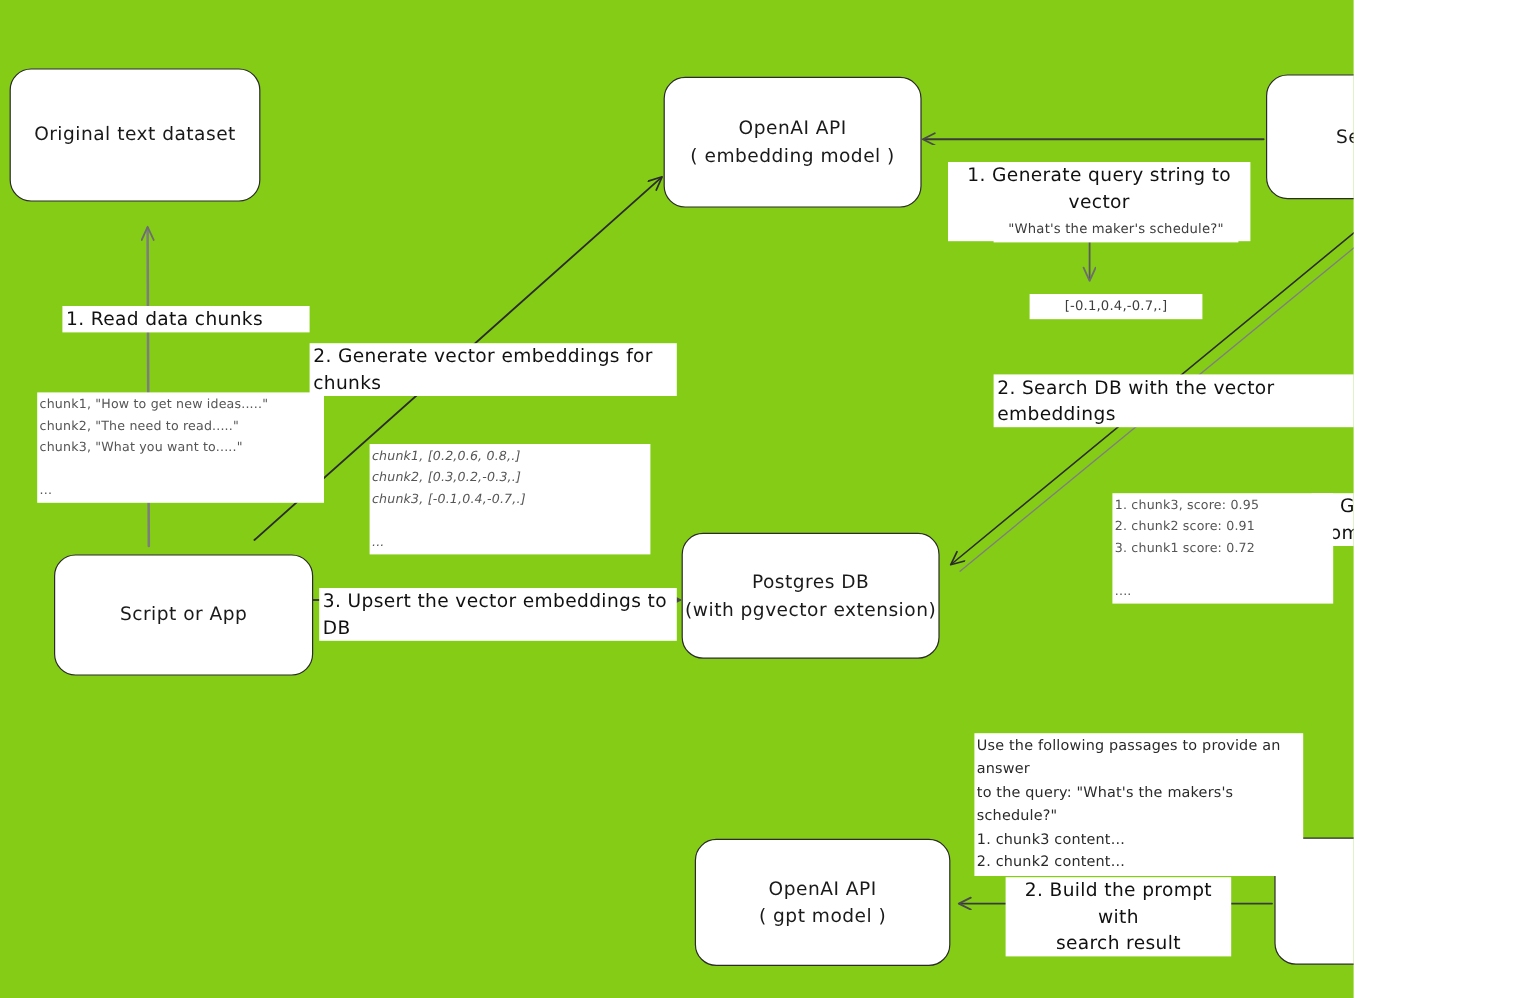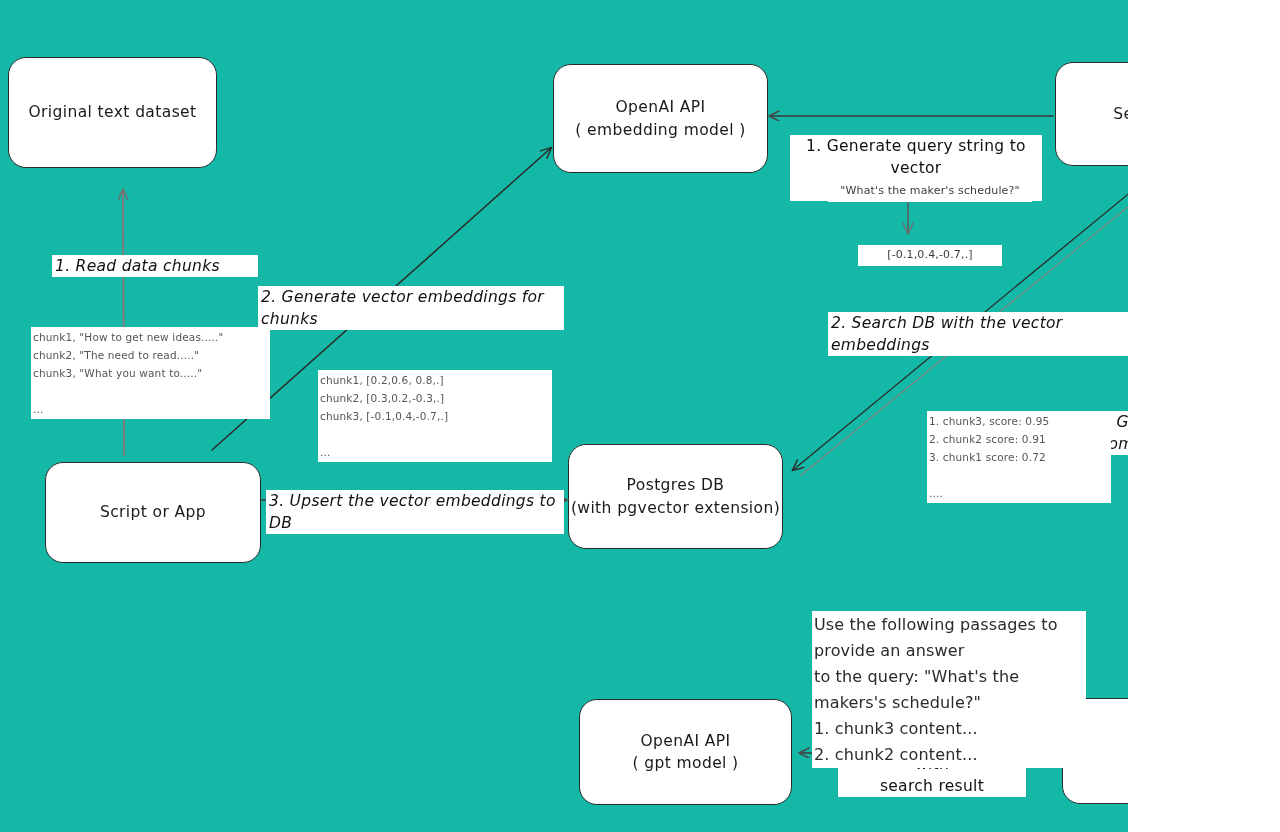--- a/index.html
+++ b/index.html
@@ -5,21 +5,21 @@
 <style>
   html, body {
     margin: 0;
     padding: 0;
     background: #ffffff;
   }
   #canvas {
     position: relative;
     width: 1128px;
     height: 832px;
-    background: #14b8a6;
+    background: #84cc16;
     overflow: hidden;
     font-family: "DejaVu Sans", sans-serif;
   }
   #wires {
     position: absolute;
     left: 0;
     top: 0;
     width: 1280px;
     height: 832px;
     pointer-events: none;
@@ -51,41 +51,40 @@
     line-height: 1.42;
     letter-spacing: 0.3px;
     text-align: center;
     white-space: pre-line;
     background: #ffffff;
     z-index: 4;
     padding: 0 3px;
   }
   .edge-label.left {
     text-align: left;
-    font-style: italic;
   }
   .note {
     position: absolute;
     color: #555555;
     font-size: 10.5px;
     line-height: 1.72;
     letter-spacing: 0.15px;
     white-space: pre-line;
     text-align: left;
     background: #ffffff;
     z-index: 4;
     padding: 1px 2px;
   }
   .note.mid {
     color: #3d3d3d;
     font-size: 11px;
   }
   .note.dark {
     color: #2a2a2a;
-    font-size: 16px;
+    font-size: 12px;
     line-height: 1.62;
   }
 </style>
 </head>
 <body>
 
 <div id="canvas">
 
   <svg id="wires" viewBox="0 0 1280 832" width="1280" height="832">
     <defs>
@@ -181,21 +180,21 @@
 
   <div class="edge-label" style="left:838px; top:731px; width:182px;text-align:center;">2. Build the prompt with
 search result</div>
 
   <div class="note" style="left:31px; top:327px; width:235px;">chunk1, "How to get new ideas....."
 chunk2, "The need to read....."
 chunk3, "What you want to....."
 
 ...</div>
 
-  <div class="note" style="left:318px; top:370px; width:230px;">chunk1, [0.2,0.6, 0.8,.]
+  <div class="note" style="left:308px; top:370px; width:230px;font-style:italic;">chunk1, [0.2,0.6, 0.8,.]
 chunk2, [0.3,0.2,-0.3,.]
 chunk3, [-0.1,0.4,-0.7,.]
 
 ...</div>
 
   <div class="note mid" style="left:828px; top:181px; width:200px; text-align:center;">"What's the maker's schedule?"</div>
 
   <div class="note mid" style="left:858px; top:245px; width:140px; text-align:center;">[-0.1,0.4,-0.7,.]</div>
 
   <div class="note" style="left:927px; top:411px; width:180px;">1. chunk3, score: 0.95

